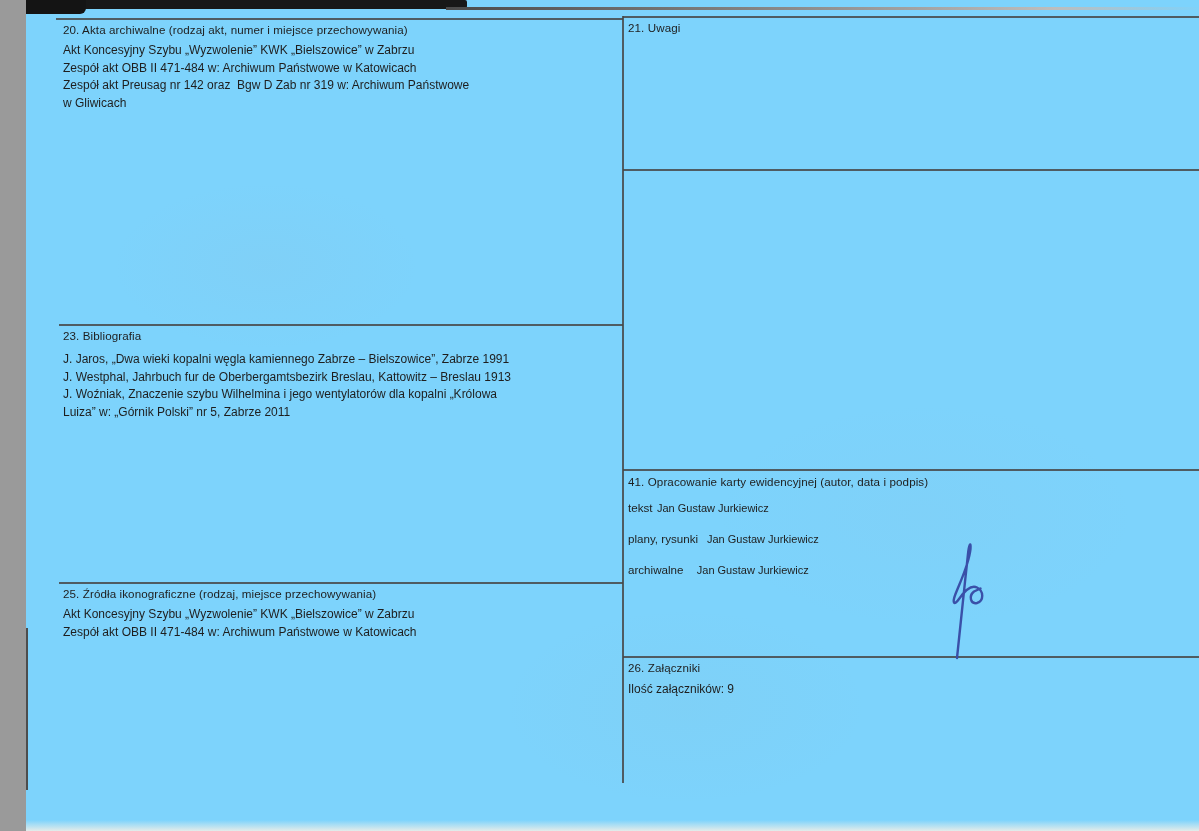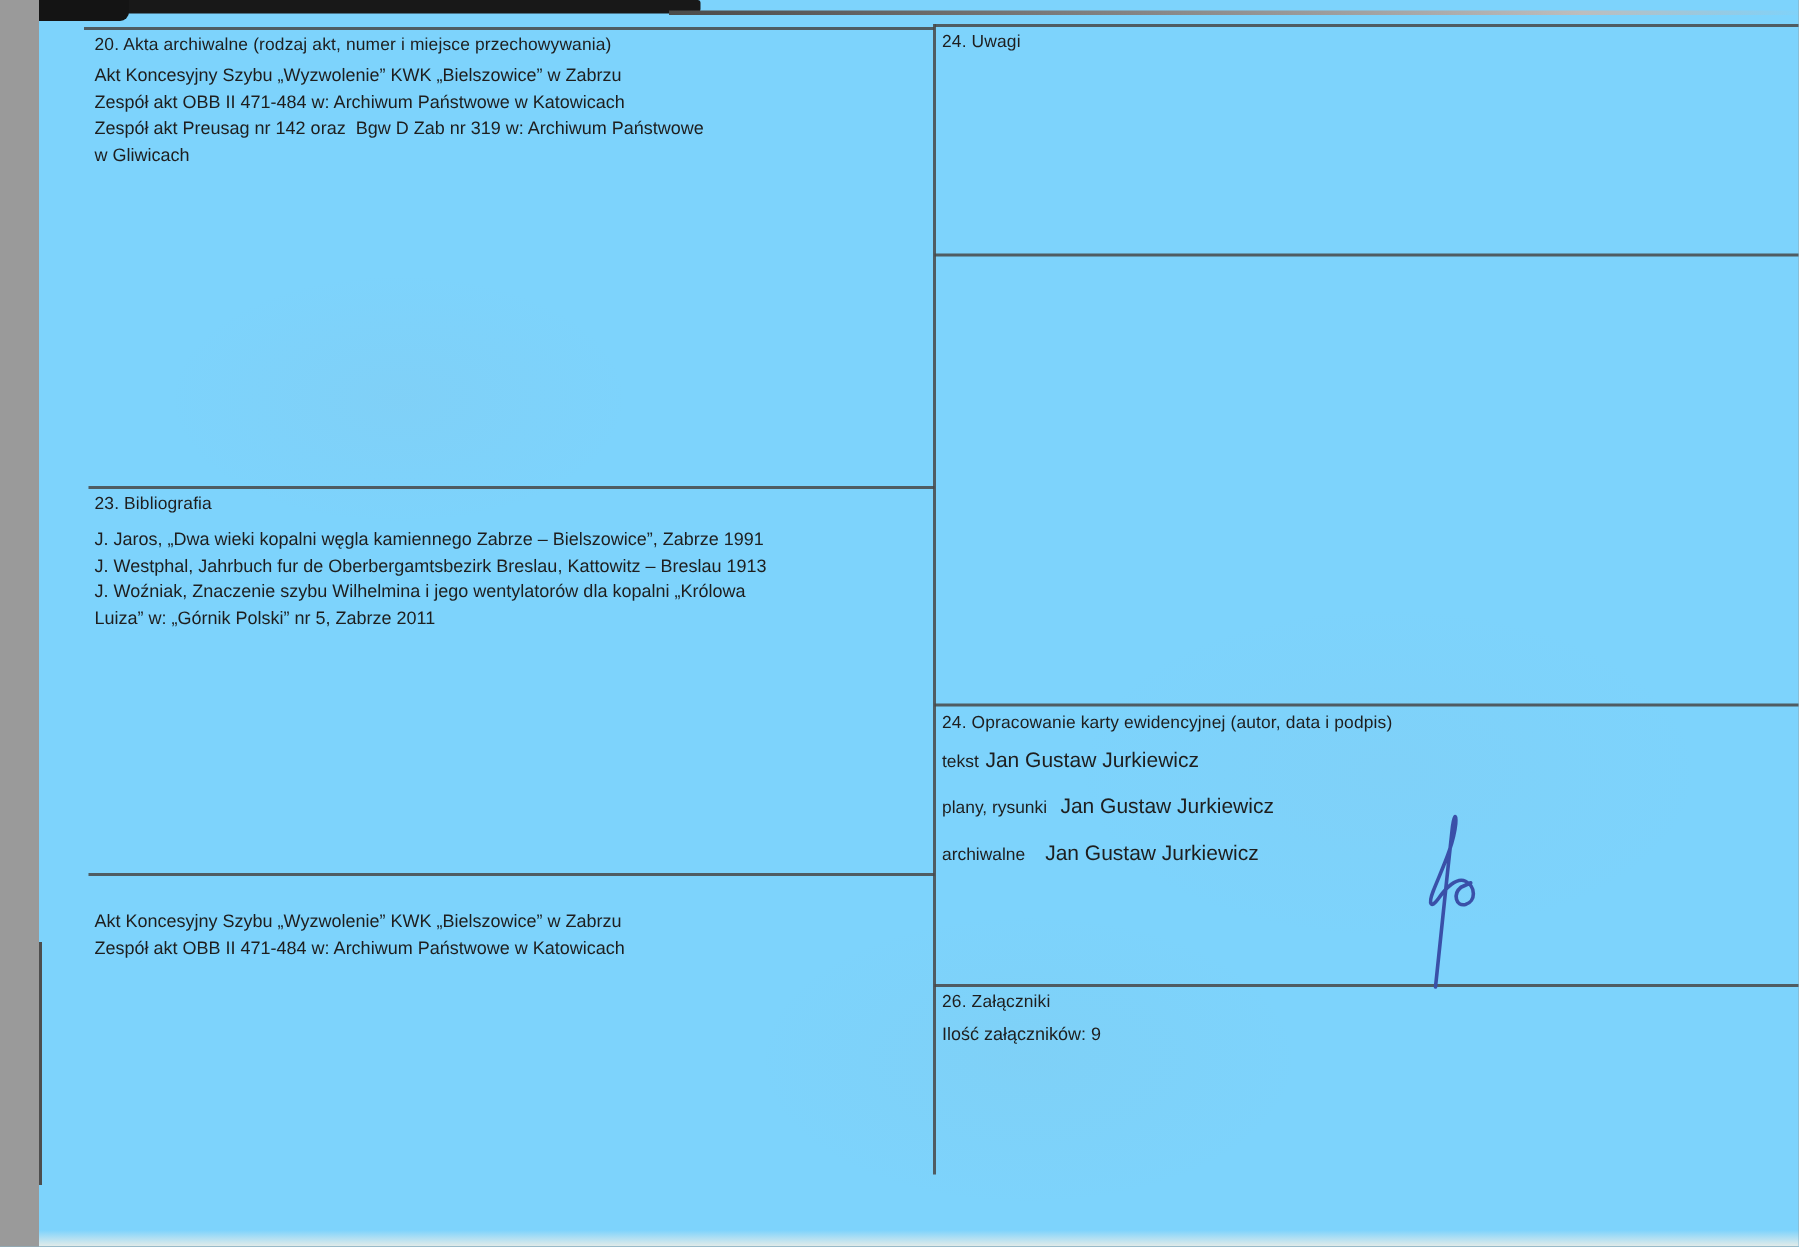--- a/index.html
+++ b/index.html
@@ -33,21 +33,21 @@
   .scan-bottom-band{left:0;bottom:0;width:1199px;height:11px;
     background:linear-gradient(to bottom,rgba(225,235,232,0),#e4ece9);}
   
   .hline{height:2px;background:rgba(70,70,70,0.85);}
   .vline{width:2px;background:rgba(70,70,70,0.85);}
   
   .label{font-size:11.6px;letter-spacing:0.1px;white-space:pre;}
   .body{font-size:12px;line-height:17.6px;white-space:pre;}
   .role-row{display:flex;align-items:baseline;white-space:pre;}
   .role{font-size:11.6px;}
-  .role-value{font-size:14px;}
+  .role-value{font-size:11px;}
   .sig-svg{overflow:visible;}
 </style>
 </head>
 <body>
 
 <div class="page">
 
   <div class="abs scan-top-black"></div>
   <div class="abs scan-top-blob"></div>
   <div class="abs scan-top-line"></div>
@@ -64,30 +64,30 @@
   <div class="abs hline" style="left:597px;top:169px;width:587px;"></div>
   <div class="abs hline" style="left:597px;top:469px;width:587px;"></div>
   <div class="abs hline" style="left:597px;top:656px;width:587px;"></div>
 
   <div class="abs label" style="left:37px;top:23px;">20. Akta archiwalne (rodzaj akt, numer i miejsce przechowywania)</div>
   <div class="abs body" style="left:37px;top:42px;">Akt Koncesyjny Szybu „Wyzwolenie” KWK „Bielszowice” w Zabrzu
 Zespół akt OBB II 471-484 w: Archiwum Państwowe w Katowicach
 Zespół akt Preusag nr 142 oraz  Bgw D Zab nr 319 w: Archiwum Państwowe
 w Gliwicach</div>
 
-  <div class="abs label" style="left:602px;top:21px;">24. Uwagi</div>
+  <div class="abs label" style="left:602px;top:21px;">21. Uwagi</div>
 
 
   <div class="abs label" style="left:37px;top:329px;">23. Bibliografia</div>
   <div class="abs body" style="left:37px;top:351px;">J. Jaros, „Dwa wieki kopalni węgla kamiennego Zabrze – Bielszowice”, Zabrze 1991
 J. Westphal, Jahrbuch fur de Oberbergamtsbezirk Breslau, Kattowitz – Breslau 1913
 J. Woźniak, Znaczenie szybu Wilhelmina i jego wentylatorów dla kopalni „Królowa
 Luiza” w: „Górnik Polski” nr 5, Zabrze 2011</div>
 
-  <div class="abs label" style="left:602px;top:475px;">24. Opracowanie karty ewidencyjnej (autor, data i podpis)</div>
+  <div class="abs label" style="left:602px;top:475px;">41. Opracowanie karty ewidencyjnej (autor, data i podpis)</div>
   <div class="abs role-row" style="left:602px;top:498px;">
     <span class="role">tekst</span><span> </span><span class="role-value">Jan Gustaw Jurkiewicz</span>
   </div>
   <div class="abs role-row" style="left:602px;top:529px;">
     <span class="role">plany, rysunki</span><span>  </span><span class="role-value">Jan Gustaw Jurkiewicz</span>
   </div>
   <div class="abs role-row" style="left:602px;top:560px;">
     <span class="role">archiwalne</span><span>   </span><span class="role-value">Jan Gustaw Jurkiewicz</span>
   </div>
 
@@ -96,19 +96,20 @@
              C 36 98, 40 58, 44 22
              C 45 12, 47 9, 46.5 17
              C 45 32, 37 48, 31.5 62
              C 28 71, 30 74, 35 67
              C 39.5 60.5, 47 52.5, 53 55.5
              C 60 59, 60 69, 53 71
              C 46.5 72.5, 44.5 64, 50 59.5
              L 56.5 56.5" fill="none" stroke="#3a50a8" stroke-width="2.4" stroke-linecap="round" stroke-linejoin="round"></path>
   </svg>
 
+  <div class="abs label" style="left:37px;top:587px;">25. Źródła ikonograficzne (rodzaj, miejsce przechowywania)</div>
   <div class="abs body" style="left:37px;top:606px;">Akt Koncesyjny Szybu „Wyzwolenie” KWK „Bielszowice” w Zabrzu
 Zespół akt OBB II 471-484 w: Archiwum Państwowe w Katowicach</div>
 
   <div class="abs label" style="left:602px;top:661px;">26. Załączniki</div>
   <div class="abs body" style="left:602px;top:681px;">Ilość załączników: 9</div>
 
 </div>
 
 </body></html>

